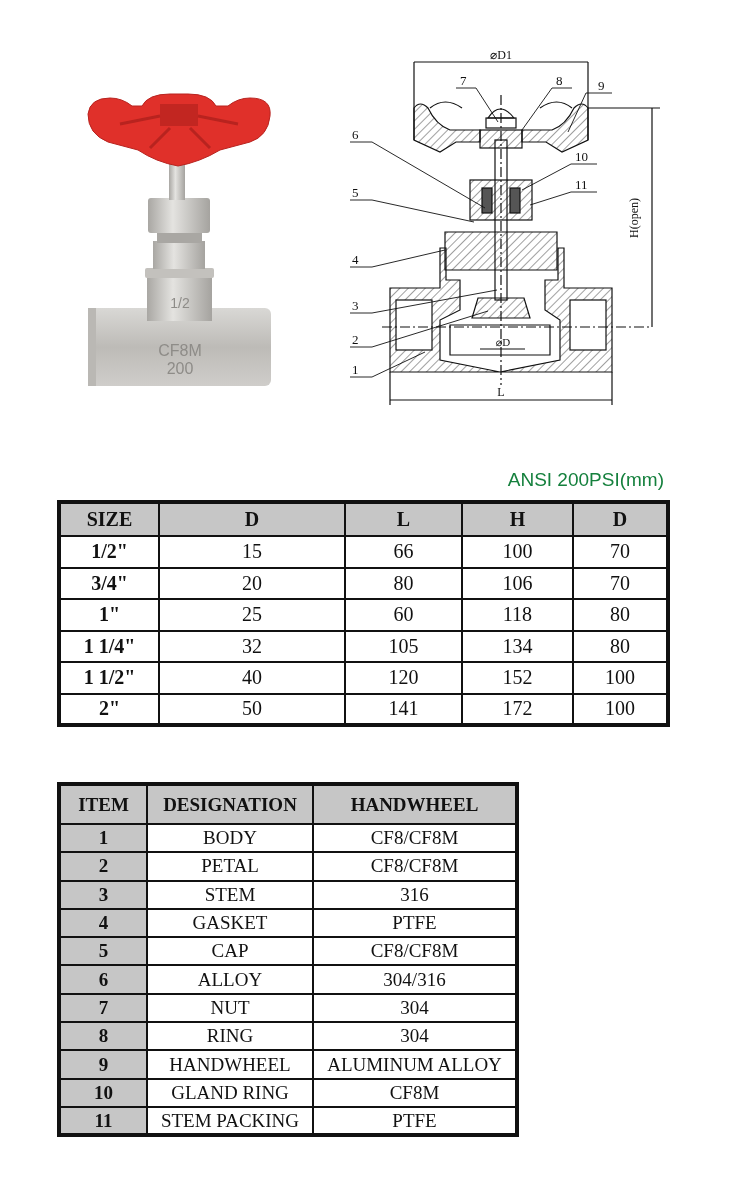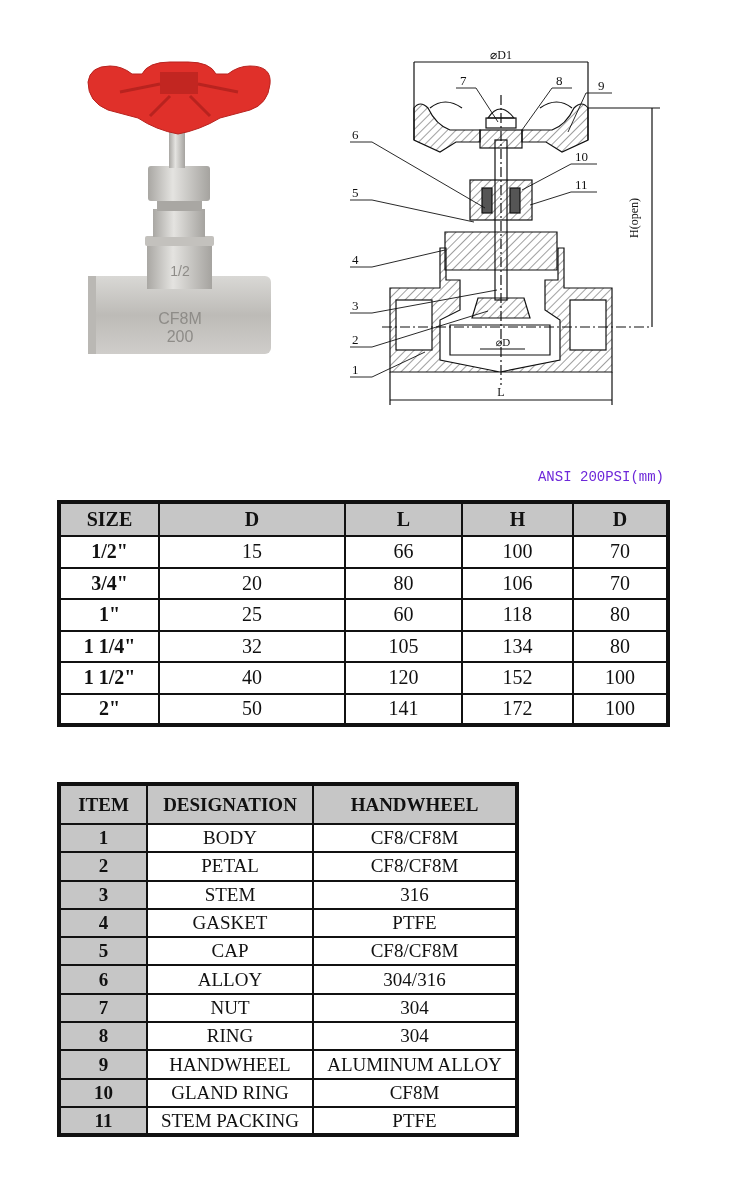--- a/index.html
+++ b/index.html
@@ -1,24 +1,24 @@
 <!DOCTYPE html>
 <html><head>
 <meta charset="utf-8">
 <style>
   * { box-sizing: border-box; margin: 0; padding: 0; }
   html, body { width: 750px; height: 1188px; background: #ffffff; overflow: hidden; }
   body { position: relative; font-family: "Liberation Serif", serif; color: #111; }
 
-  .photo { position: absolute; left: 60px; top: 44px; width: 240px; height: 340px; }
+  .photo { position: absolute; left: 60px; top: 76px; width: 240px; height: 340px; }
   .drawing { position: absolute; left: 335px; top: 45px; width: 330px; height: 370px; }
 
   .caption {
-    position: absolute; font-family: Liberation Mono, monospace;
-    font-size: 14px; color: #6d28d9; line-height: 1;
+    position: absolute; font-family: Liberation Sans, sans-serif;
+    font-size: 19px; color: #15803d; line-height: 1;
   }
   .spec-caption { right: 86px; top: 470px; }
   .parts-caption { left: 57px; top: 794px; }
 
   table.grid {
     position: absolute; border-collapse: collapse; table-layout: fixed;
     border: 4px solid #111;
   }
   table.grid td, table.grid th {
     border: 2px solid #111; text-align: center; vertical-align: middle;

